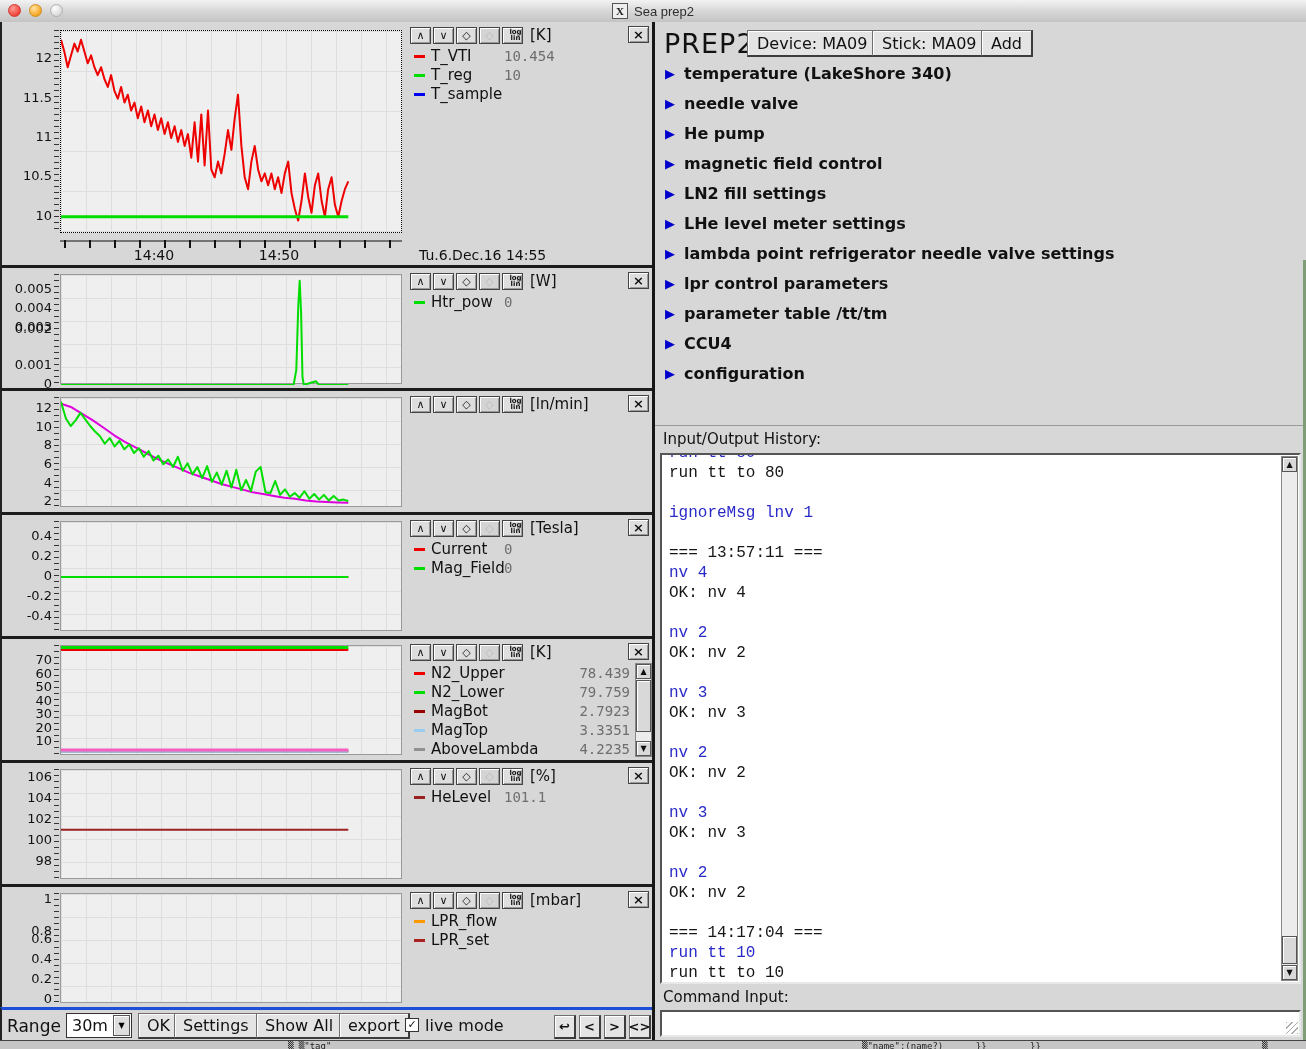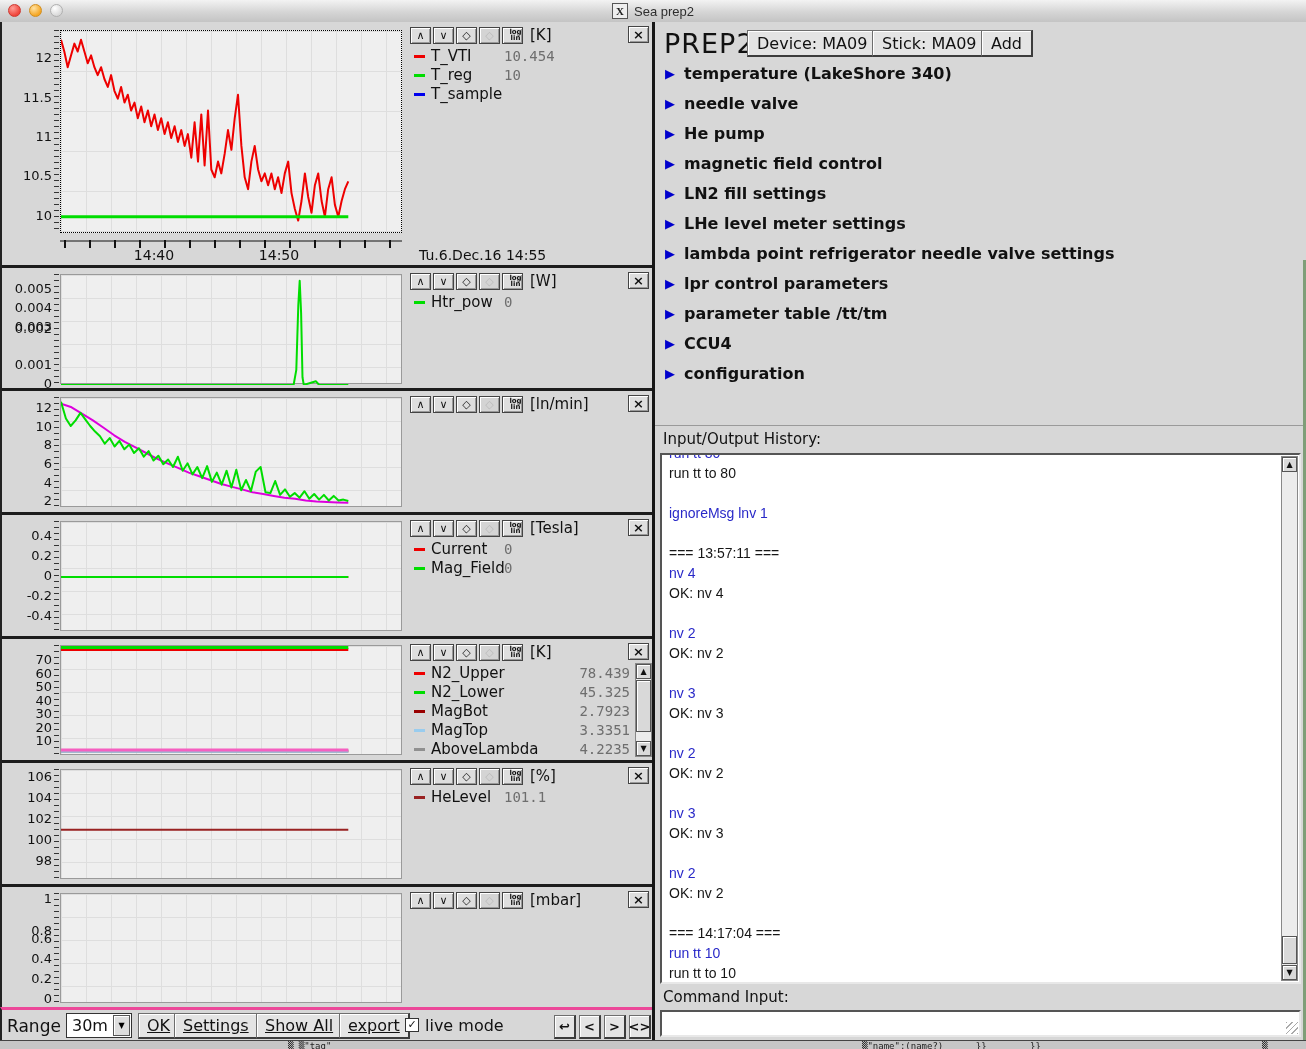--- a/index.html
+++ b/index.html
@@ -52,46 +52,46 @@
     font-family:"DejaVu Sans Mono",monospace;white-space:pre;}
   .lval.r{text-align:right;padding-right:4px;box-sizing:border-box;}
   
   .scroll{position:absolute;background:#ececec;border:1px solid #888;box-sizing:border-box;}
   .sarrow{position:absolute;left:0;width:100%;height:15px;background:#d9d9d9;border:1px solid #555;
     box-shadow:inset 1px 1px 0 #fff;box-sizing:border-box;font-size:8px;color:#111;
     display:flex;align-items:center;justify-content:center;}
   .sthumb{position:absolute;left:0;width:100%;background:#d9d9d9;border:1px solid #555;
     box-shadow:inset 1px 1px 0 #fff;box-sizing:border-box;}
   
-  #controls{position:absolute;left:0;top:1007px;width:653px;height:33px;border-top:3px solid #ec4899;
+  #controls{position:absolute;left:0;top:1007px;width:653px;height:33px;border-top:3px solid #1d4ed8;
     background:#d7d7d7;box-sizing:border-box;border-left:2px solid #222;padding-left:12px;}
   #controls .lbl{position:absolute;font-size:17px;color:#111;top:6px;}
   .combo{position:absolute;left:64px;top:3px;width:66px;height:25px;background:#fff;border:1px solid #333;
     box-sizing:border-box;display:flex;align-items:center;}
   .combo .cval{font-size:16px;color:#111;padding-left:5px;flex:1;}
   .combo .carrow{width:17px;height:21px;margin-right:1px;background:#dedede;border:1px solid #555;
     box-shadow:inset 1px 1px 0 #fff;font-size:8px;display:flex;align-items:center;justify-content:center;box-sizing:border-box;}
-  .cbtn{position:absolute;top:3px;height:26px;font-size:16px;padding:0 8px;text-decoration:underline;}
+  .cbtn{position:absolute;top:3px;height:26px;font-size:16px;padding:0 8px;}
   .chk{position:absolute;left:403px;top:8px;width:14px;height:14px;background:#fff;border:1px solid #333;
     box-sizing:border-box;font-size:11px;line-height:12px;text-align:center;color:#111;font-weight:bold;}
   .navbtn{position:absolute;top:5px;width:22px;height:24px;font-size:13px;font-weight:bold;padding:0;}
   
   #vdivider{position:absolute;left:652px;top:22px;width:3px;height:1018px;background:#161616;}
   #right{position:absolute;left:655px;top:22px;width:651px;height:1018px;background:#d7d7d7;}
   #prep-title{position:absolute;left:9px;top:6px;font-size:27px;color:#111;letter-spacing:1px;}
   .hbtn{position:absolute;top:8px;height:27px;font-size:16px;padding:0 9px;}
   .tree-item{position:absolute;left:10px;height:28px;display:flex;align-items:center;gap:9px;width:620px;}
   .tri{color:#0000cc;font-size:13px;line-height:13px;}
   .tree-label{font-size:16px;font-weight:bold;color:#111;white-space:nowrap;text-align:right;}
   #hist-divider{position:absolute;left:0;top:403px;width:651px;height:1px;background:#9a9a9a;}
   #hist-label,#cmd-label{position:absolute;left:8px;font-size:15px;color:#111;}
   #terminal{position:absolute;left:5px;top:431px;width:641px;height:531px;background:#fff;
     border:2px solid;border-color:#555 #e8e8e8 #e8e8e8 #555;box-sizing:border-box;overflow:hidden;}
-  #term-text{position:absolute;left:7px;top:-12px;right:20px;font-family:Liberation Sans, sans-serif;
-    font-size:14px;line-height:20px;white-space:pre;}
+  #term-text{position:absolute;left:7px;top:-12px;right:20px;font-family:Liberation Mono, monospace;
+    font-size:16px;line-height:20px;white-space:pre;}
   .tl-cmd{color:#2929c8;}
   .tl-out{color:#161616;}
   #cmd-input{position:absolute;left:5px;top:988px;width:641px;height:27px;background:#fff;
     border:2px solid;border-color:#555 #e8e8e8 #e8e8e8 #555;box-sizing:border-box;}
   #cmd-input input{position:absolute;inset:1px;border:0;outline:none;font-family:"DejaVu Sans Mono",monospace;font-size:14px;background:transparent;}
   .grip{position:absolute;right:1px;bottom:1px;width:12px;height:12px;
     background:repeating-linear-gradient(135deg,#aaa 0 1px,transparent 1px 4px);}
   
   #sliver{position:absolute;left:0;top:1040px;width:1306px;height:9px;background:#c6c6c6;border-top:1px solid #444;box-sizing:border-box;overflow:hidden;}
   .frag{position:absolute;top:0px;font-family:"DejaVu Sans Mono",monospace;font-size:9px;color:#222;white-space:pre;}
@@ -317,21 +317,21 @@
         </div>
           <div class="lrows">
           <div class="lrow">
        <span class="ldash" style="background:#ee0000"></span>
        <span class="lname">N2_Upper</span>
        <span class="lval r">78.439</span>
           </div>
           <div class="lrow">
        <span class="ldash" style="background:#00dd00"></span>
        <span class="lname">N2_Lower</span>
-       <span class="lval r">45.325</span>
+       <span class="lval r">79.759</span>
           </div>
           <div class="lrow">
        <span class="ldash" style="background:#990000"></span>
        <span class="lname">MagBot</span>
        <span class="lval r">2.7923</span>
           </div>
           <div class="lrow">
        <span class="ldash" style="background:#99ccee"></span>
        <span class="lname">MagTop</span>
        <span class="lval r">3.3351</span>
@@ -399,20 +399,32 @@
           <span class="sbtn">∧</span>
           <span class="sbtn">∨</span>
           <span class="sbtn">◇</span>
           <span class="sbtn disabled">◇</span>
           <span class="sbtn loglin">
             <span>log</span>
             <span>lin</span>
           </span>
           <span class="unitlbl">[mbar]</span>
             <span class="sbtn closebtn">×</span>
+        </div>
+          <div class="lrows">
+          <div class="lrow">
+       <span class="ldash" style="background:#ff9900"></span>
+       <span class="lname">LPR_flow</span>
+       <span class="lval"></span>
+          </div>
+          <div class="lrow">
+       <span class="ldash" style="background:#aa2222"></span>
+       <span class="lname">LPR_set</span>
+       <span class="lval"></span>
+          </div>
         </div>
       </div>
     </div>
   </div>
 
 <div id="controls">
   <span class="lbl" style="left:5px">Range</span>
   <div class="combo">
     <span class="cval">30m</span>
     <span class="carrow">▼</span>

